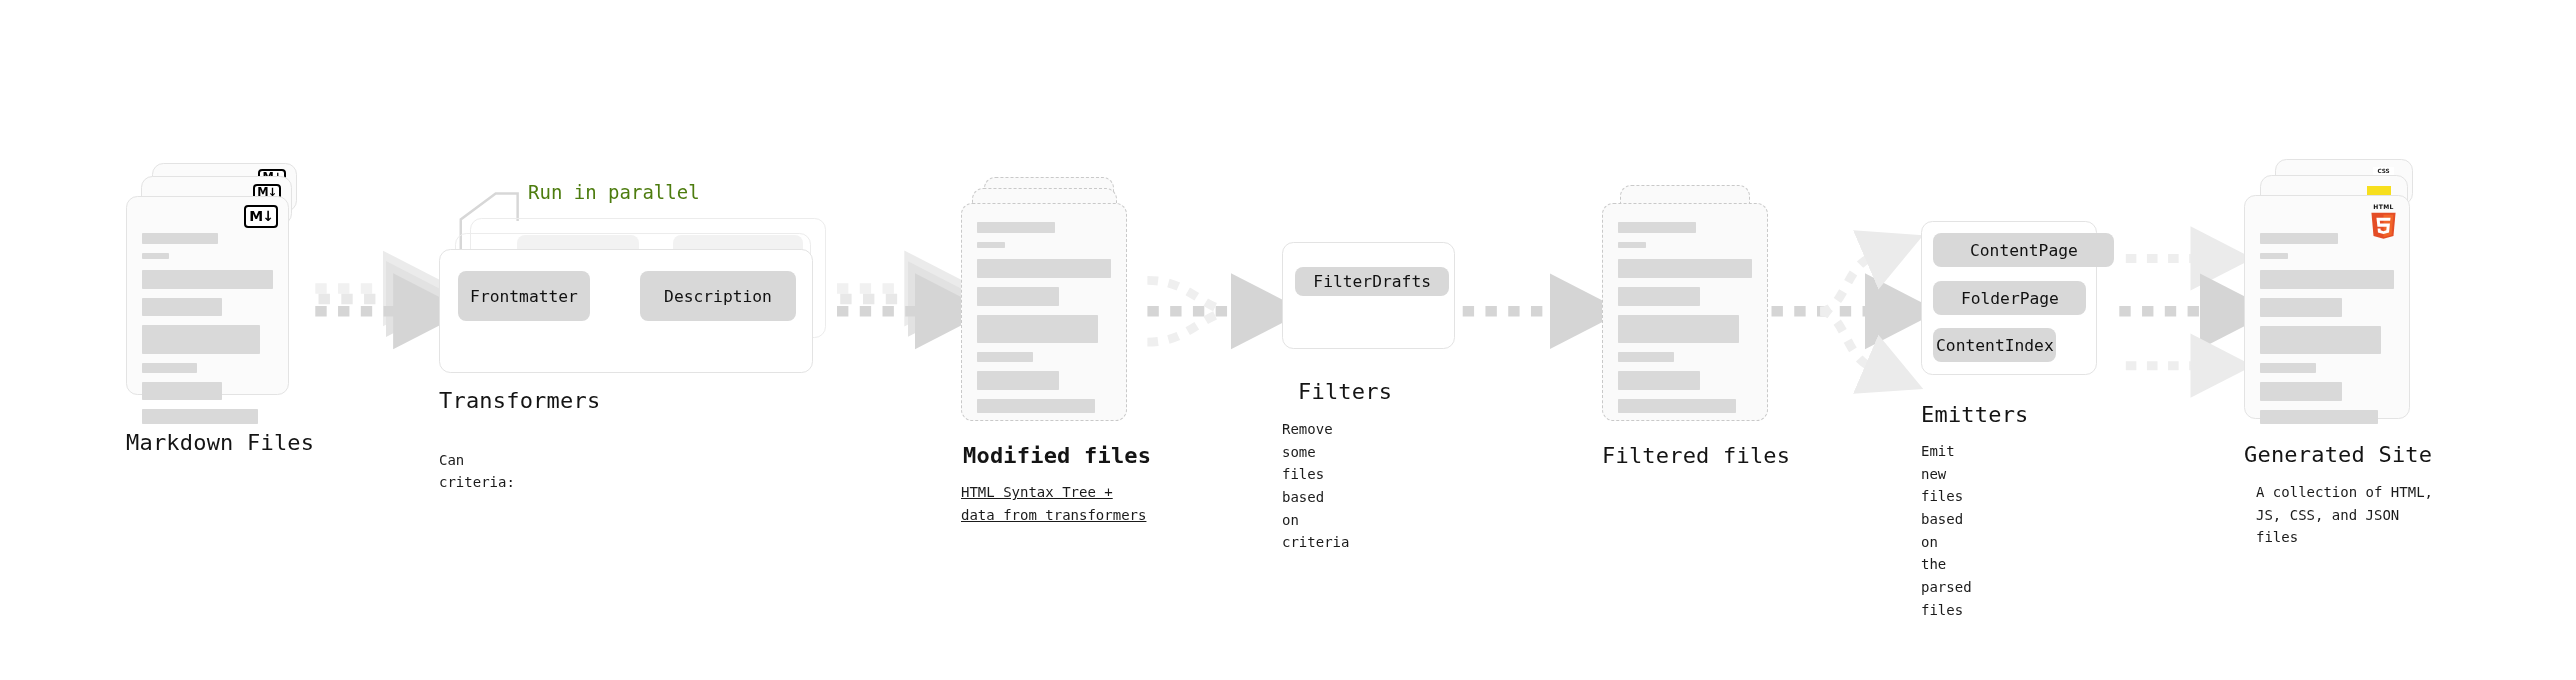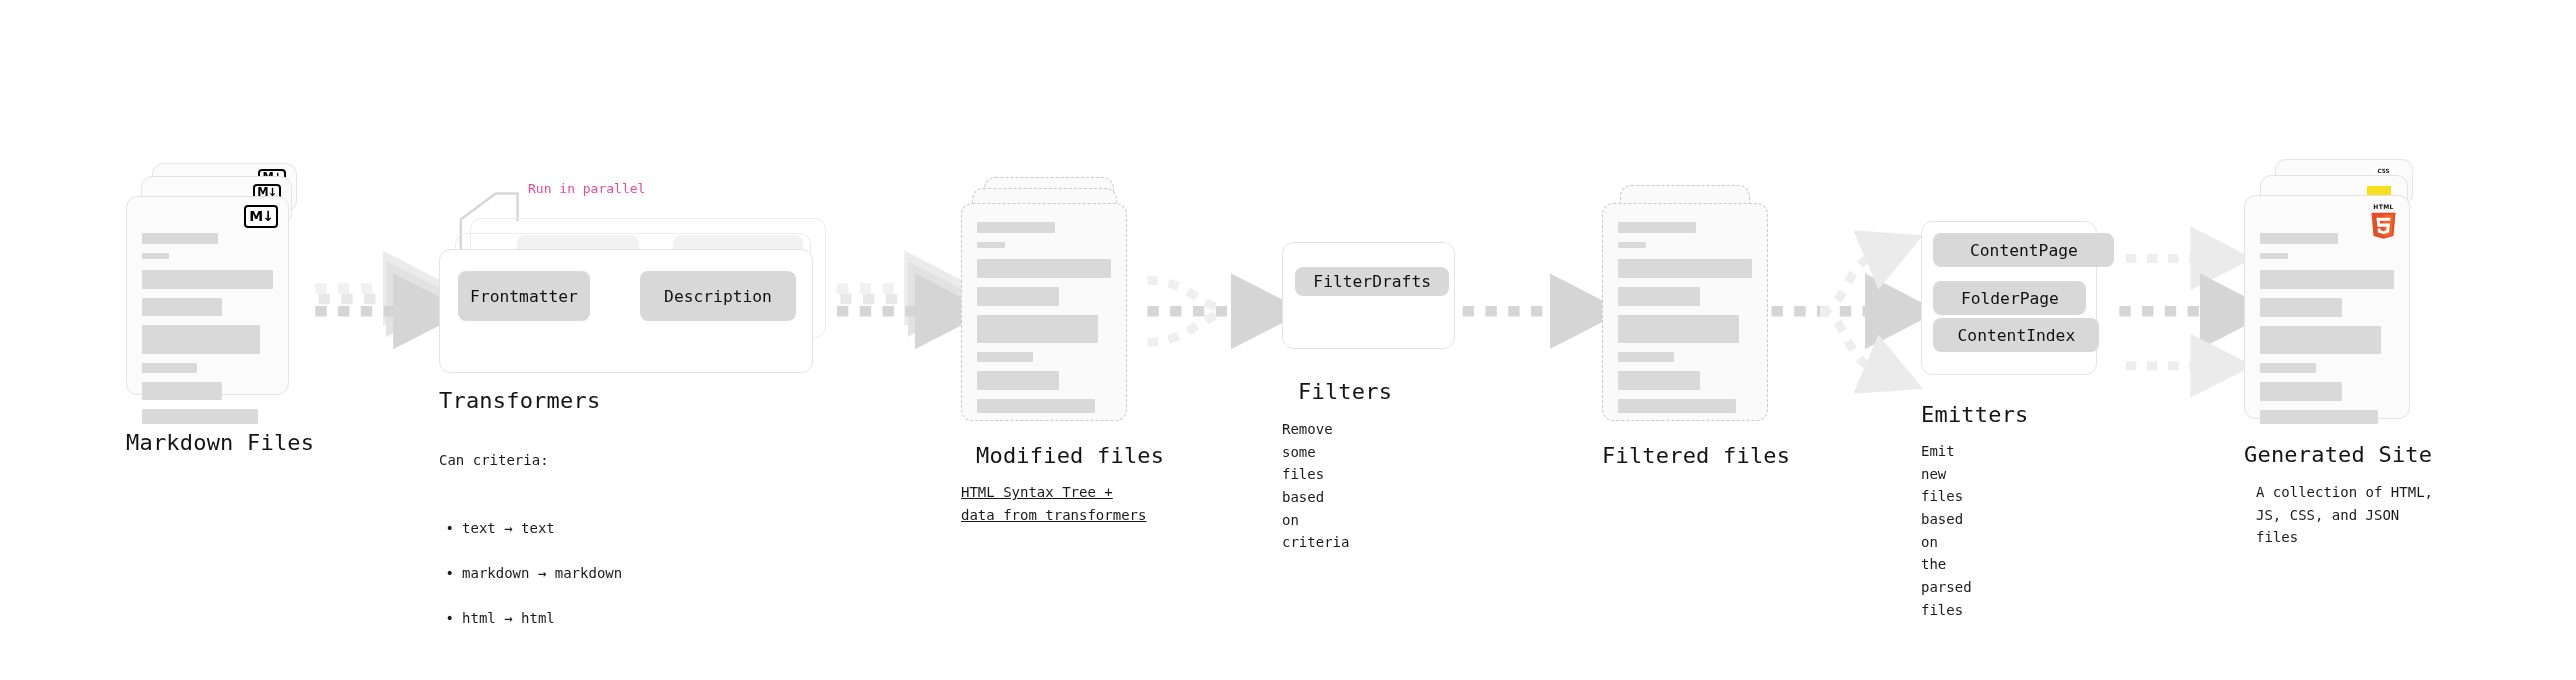--- a/index.html
+++ b/index.html
@@ -119,22 +119,22 @@
     position: absolute;
     background: #e6e6e6;
     border-radius: 8.1px;
   }
   .ghost-pill.l2 { background: #ededed; }
   .ghost-pill.l3 { background: #f2f2f2; }
 
   .run-label {
     position: absolute;
     font-family: "DejaVu Sans Mono", "Liberation Mono", monospace;
-    font-size: 13px;
-    color: #ec4899;
+    font-size: 19px;
+    color: #4d7c0f;
     white-space: nowrap;
   }
 
   svg { overflow: visible; display: block; }
   .svg-layer { position: absolute; left: 0; top: 0; pointer-events: none; }
 </style>
 </head>
 <body>
 
 <div id="stage">
@@ -242,46 +242,41 @@
 
     <div class="pluginbox" style="left:0px; top:62px; width:374px; height:124px;">
       <div class="pill" style="left:18px; top:21px; width:132px; height:50px;">Frontmatter</div>
       <div class="pill" style="left:200px; top:21px; width:156px; height:50px;">Description</div>
     </div>
     <div class="run-label" style="left:89px; top:-5.7px;">Run in parallel</div>
 
     <div class="node-title" style="position:absolute; left:0px; top:202px;">Transformers</div>
     <div class="node-sub" style="position:absolute; left:0px; top:239px;">
       <div>Can criteria:</div>
-      <ul class="blist">
-        <li>text → text</li>
-        <li>markdown → markdown</li>
-        <li>html → html</li>
-      </ul>
     </div>
   </div>
 
   <div class="node" style="left:961px; top:177px;">
     <div class="filestack" style="width:187px; height:260px;">
       <div class="fcard dashed" style="left:23px; top:0px; width:130px; height:49px;"></div>
       <div class="fcard dashed" style="left:11.4px; top:11.4px; width:145px; height:49px;"></div>
       <div class="fcard dashed" style="left:0px; top:26px; width:166px; height:218px;">
         <div class="fcard-body" style="top:18px;">
           <div class="bar" style="width:58%; height:11.4px;"></div>
           <div class="bar" style="width:21%; height:5.7px; margin-bottom:11.4px;"></div>
           <div class="bar" style="width:100%; height:18.7px;"></div>
           <div class="bar" style="width:61%; height:18.7px;"></div>
           <div class="bar" style="width:90%; height:28.4px;"></div>
           <div class="bar" style="width:42%; height:9.8px;"></div>
           <div class="bar" style="width:61%; height:18.7px;"></div>
           <div class="bar" style="width:88%; height:14.6px;"></div>
         </div>
       </div>
     </div>
-    <div class="node-title" style="position:absolute; left:15px; top:267px;">Modified files</div>
+    <div class="node-title" style="position:absolute; left:2px; top:267px;font-weight:bold;">Modified files</div>
     <div class="node-sub" style="position:absolute; left:0px; top:304px;text-decoration:underline;">HTML Syntax Tree +
 data from transformers</div>
   </div>
 
   <div class="node" style="left:1282px; top:242px;">
     <div class="pluginbox" style="left:0px; top:0px; width:173px; height:107px; position:absolute;">
       <div class="pill" style="left:12.2px; top:24.4px; width:154px; height:29px;">FilterDrafts</div>
     </div>
     <div class="node-title" style="position:absolute; left:16px; top:138px;">Filters</div>
     <div class="node-sub" style="position:absolute; left:0px; top:176px;">Remove some files based
@@ -304,21 +299,21 @@
         </div>
       </div>
     </div>
     <div class="node-title" style="position:absolute; left:0px; top:267px;">Filtered files</div>
   </div>
 
   <div class="node" style="left:1921px; top:221px;">
     <div class="pluginbox" style="left:0px; top:0px; width:176px; height:154px; position:absolute;">
       <div class="pill" style="left:11.4px; top:11.4px; width:181px; height:34px;">ContentPage</div>
       <div class="pill" style="left:11.4px; top:59px; width:153px; height:34px;">FolderPage</div>
-      <div class="pill" style="left:11.4px; top:96px; width:166px; height:34px;">ContentIndex</div>
+      <div class="pill" style="left:11.4px; top:106px; width:123px; height:34px;">ContentIndex</div>
     </div>
     <div class="node-title" style="position:absolute; left:0px; top:182px;">Emitters</div>
     <div class="node-sub" style="position:absolute; left:0px; top:219px;">Emit new files based on
 the parsed files</div>
   </div>
 
   <div class="node" style="left:2244px; top:159px;">
     <div class="filestack" style="width:203px; height:268px;">
 
       <div class="fcard solid" style="left:31px; top:0px; width:138px; height:46px;">

